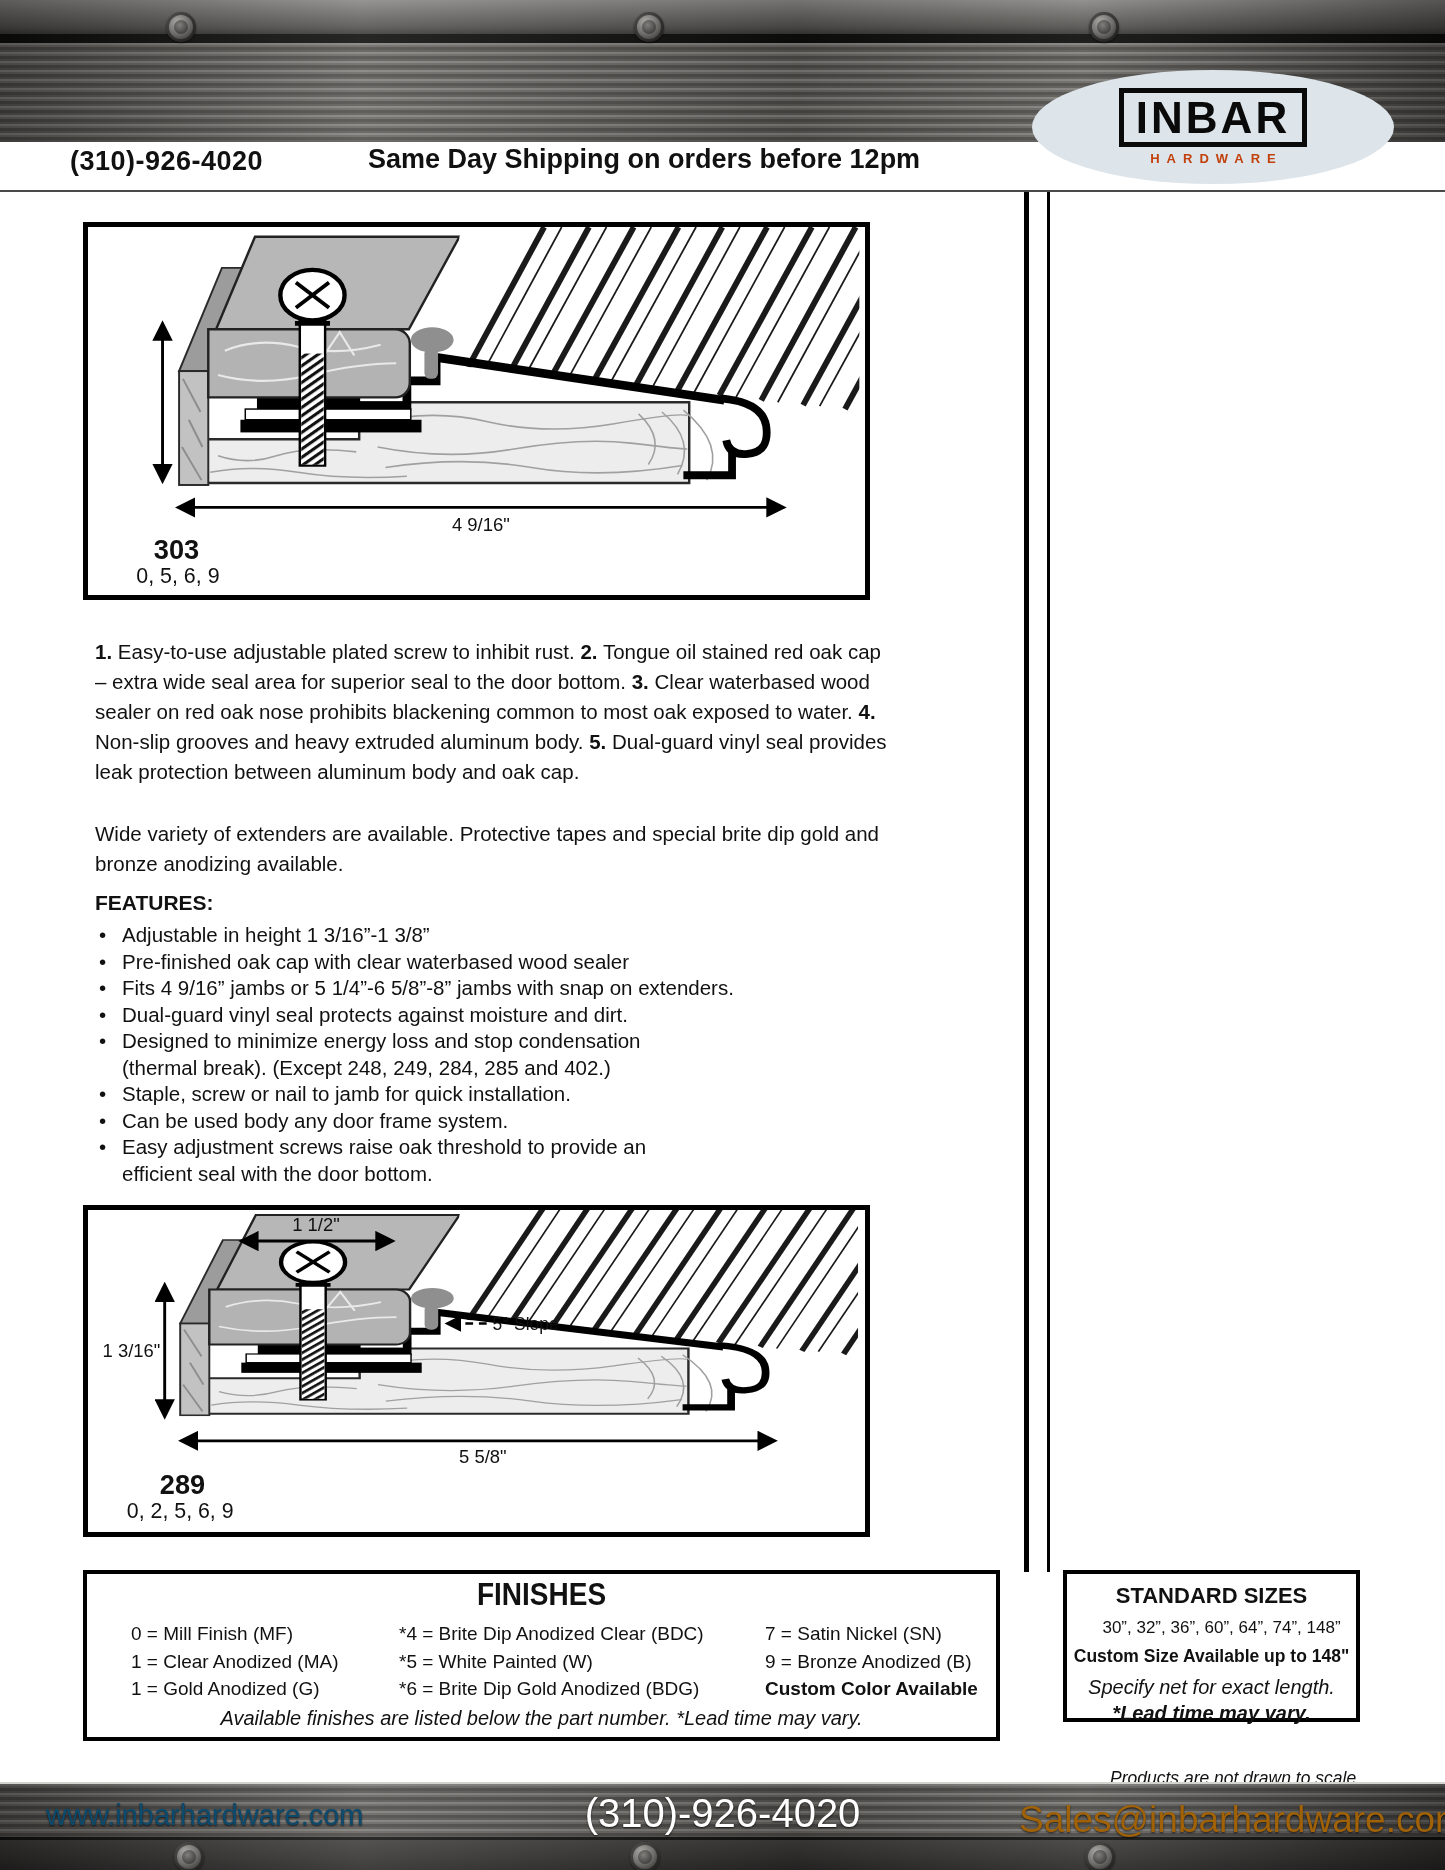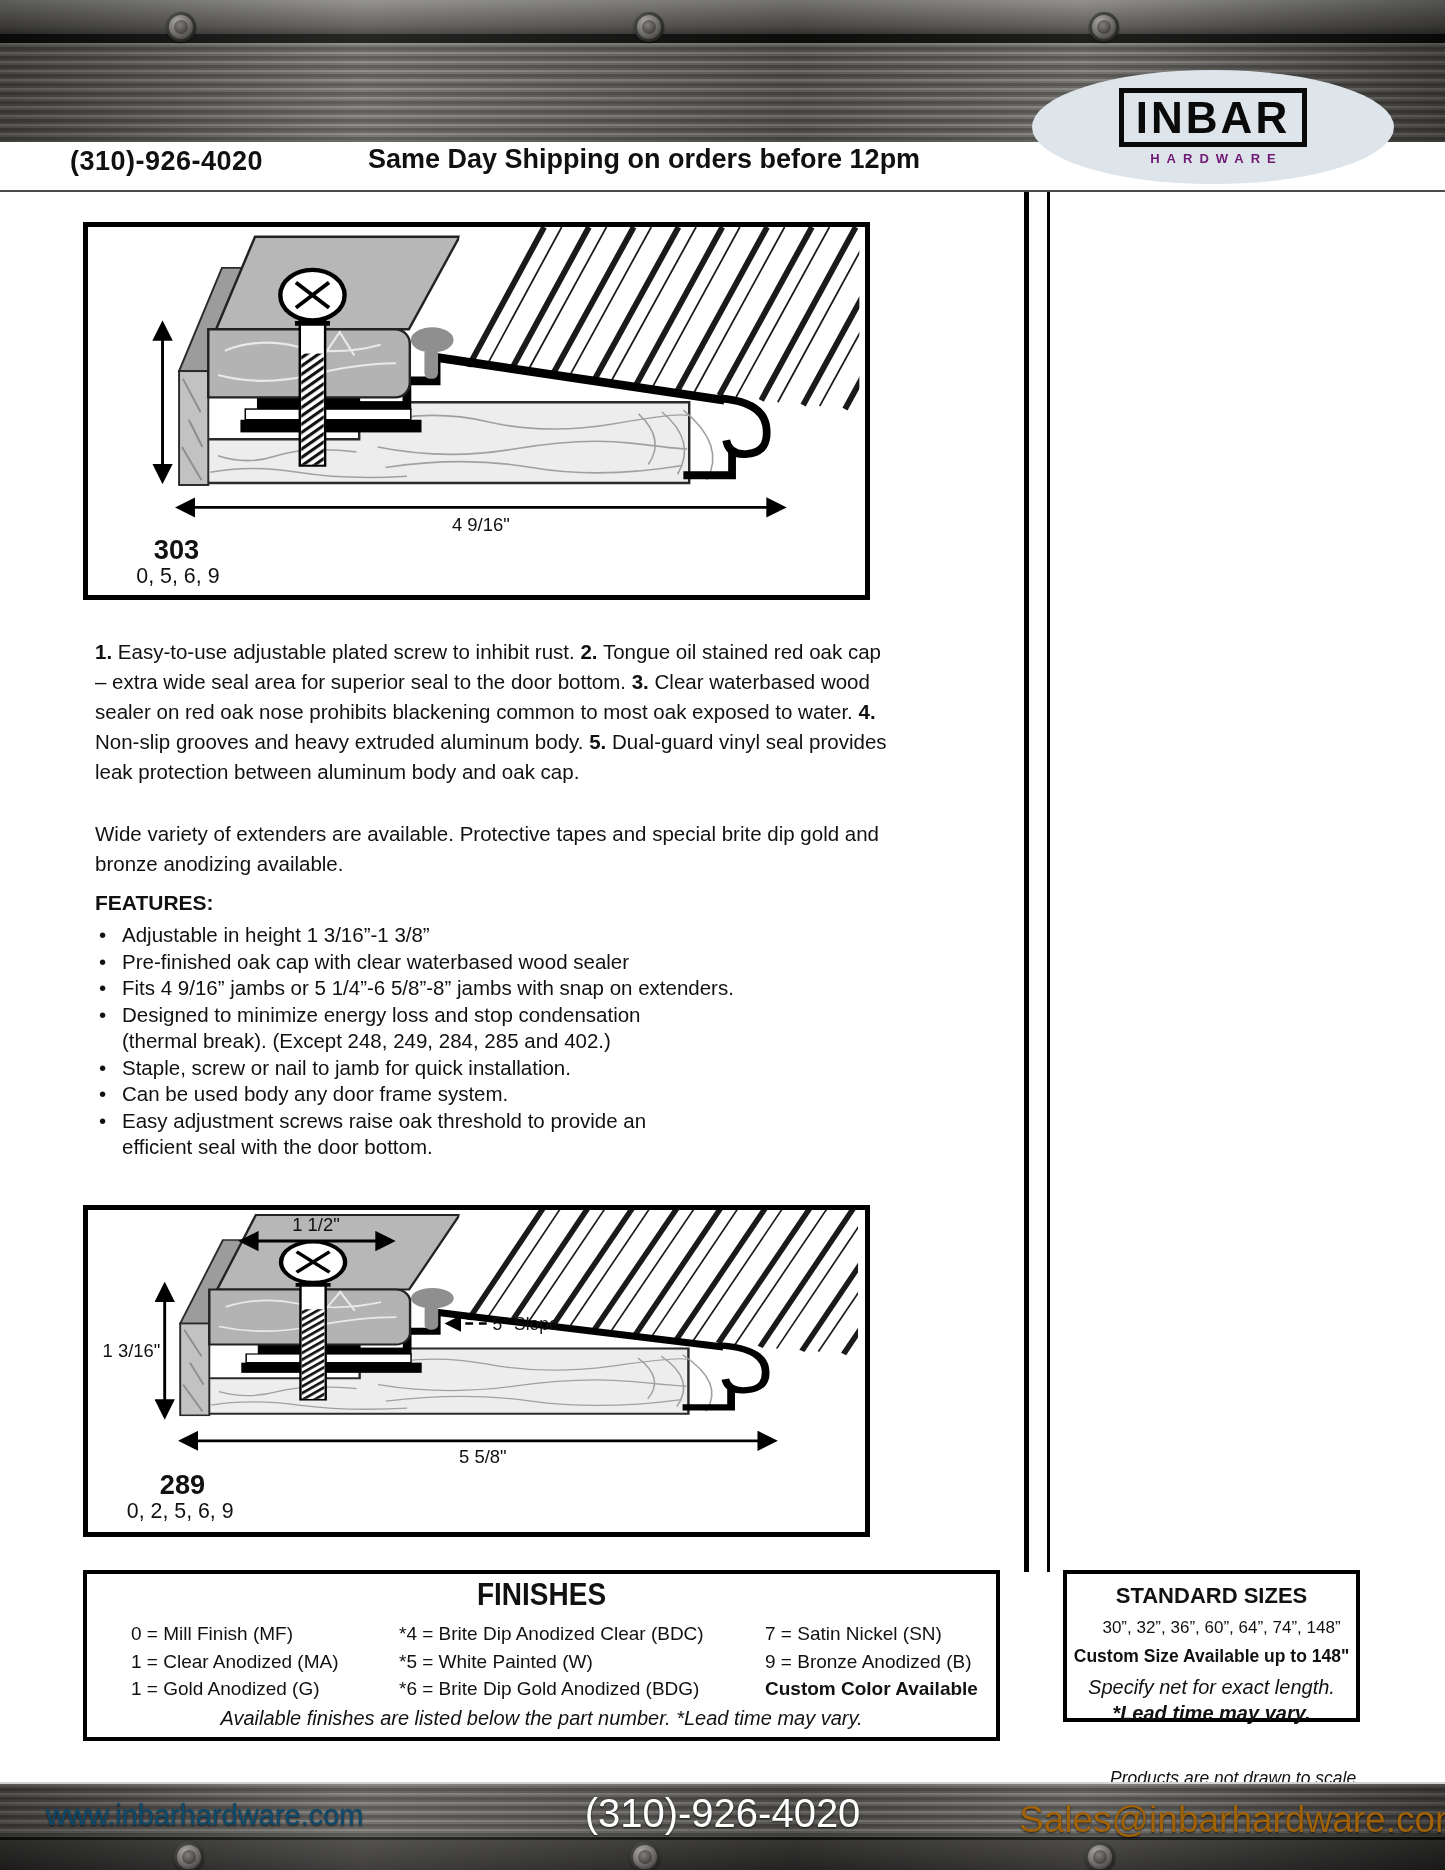--- a/index.html
+++ b/index.html
@@ -29,21 +29,21 @@
     border-radius:50%;background:radial-gradient(circle at 40% 35%,#807f7c,#454442 70%);}
 
   
   .hdr-phone{position:absolute;left:70px;top:146px;font-size:27px;font-weight:700;letter-spacing:.5px;}
   .hdr-ship{position:absolute;left:368px;top:144px;font-size:27px;font-weight:700;}
   .hairline{position:absolute;left:0;top:190px;width:100%;height:2px;background:#4a4a4a;}
 
   .logo{position:absolute;left:1032px;top:70px;width:362px;height:114px;border-radius:50%;
     background:#dde4ea;display:flex;flex-direction:column;align-items:center;justify-content:center;z-index:6;}
   .logo-box{border:5px solid #0a0a0a;padding:0 12px;font-size:44px;font-weight:700;letter-spacing:3px;line-height:1.12;color:#0a0a0a;}
-  .logo-sub{margin-top:4px;font-size:13px;font-weight:700;letter-spacing:7px;padding-left:7px;color:#701a75;}
+  .logo-sub{margin-top:4px;font-size:13px;font-weight:700;letter-spacing:7px;padding-left:7px;color:#c2410c;}
 
   
   .vr1{position:absolute;left:1024px;top:192px;width:5px;height:1380px;background:#000;}
   .vr2{position:absolute;left:1047px;top:192px;width:3px;height:1380px;background:#000;}
 
   
   .dbox{position:absolute;left:83px;width:787px;border:5px solid #000;background:#fff;box-sizing:border-box;}
   .d1{top:222px;height:378px;}
   .d2{top:1205px;height:332px;}
   .dbox svg{display:block;width:100%;height:100%;}
@@ -228,20 +228,21 @@
   </p>
 
   <p class="p2">Wide variety of extenders are available.  Protective tapes and special brite dip gold and bronze anodizing available.</p>
 
   <div class="features">
     <h3>FEATURES:</h3>
     <ul>
       <li>Adjustable in height 1 3/16”-1 3/8”</li>
       <li>Pre-finished oak cap with clear waterbased wood sealer</li>
       <li>Fits 4 9/16” jambs or 5 1/4”-6 5/8”-8” jambs with snap on extenders.</li>
+      <li>Dual-guard vinyl seal protects against moisture and dirt.</li>
       <li>Designed to minimize energy loss and stop condensation
 (thermal break). (Except 248, 249, 284, 285 and 402.)</li>
       <li>Staple, screw or nail to jamb for quick installation.</li>
       <li>Can be used body any door frame system.</li>
       <li>Easy adjustment screws raise oak threshold to provide an
 efficient seal with the door bottom.</li>
     </ul>
   </div>
 
   <div class="dbox d2">

